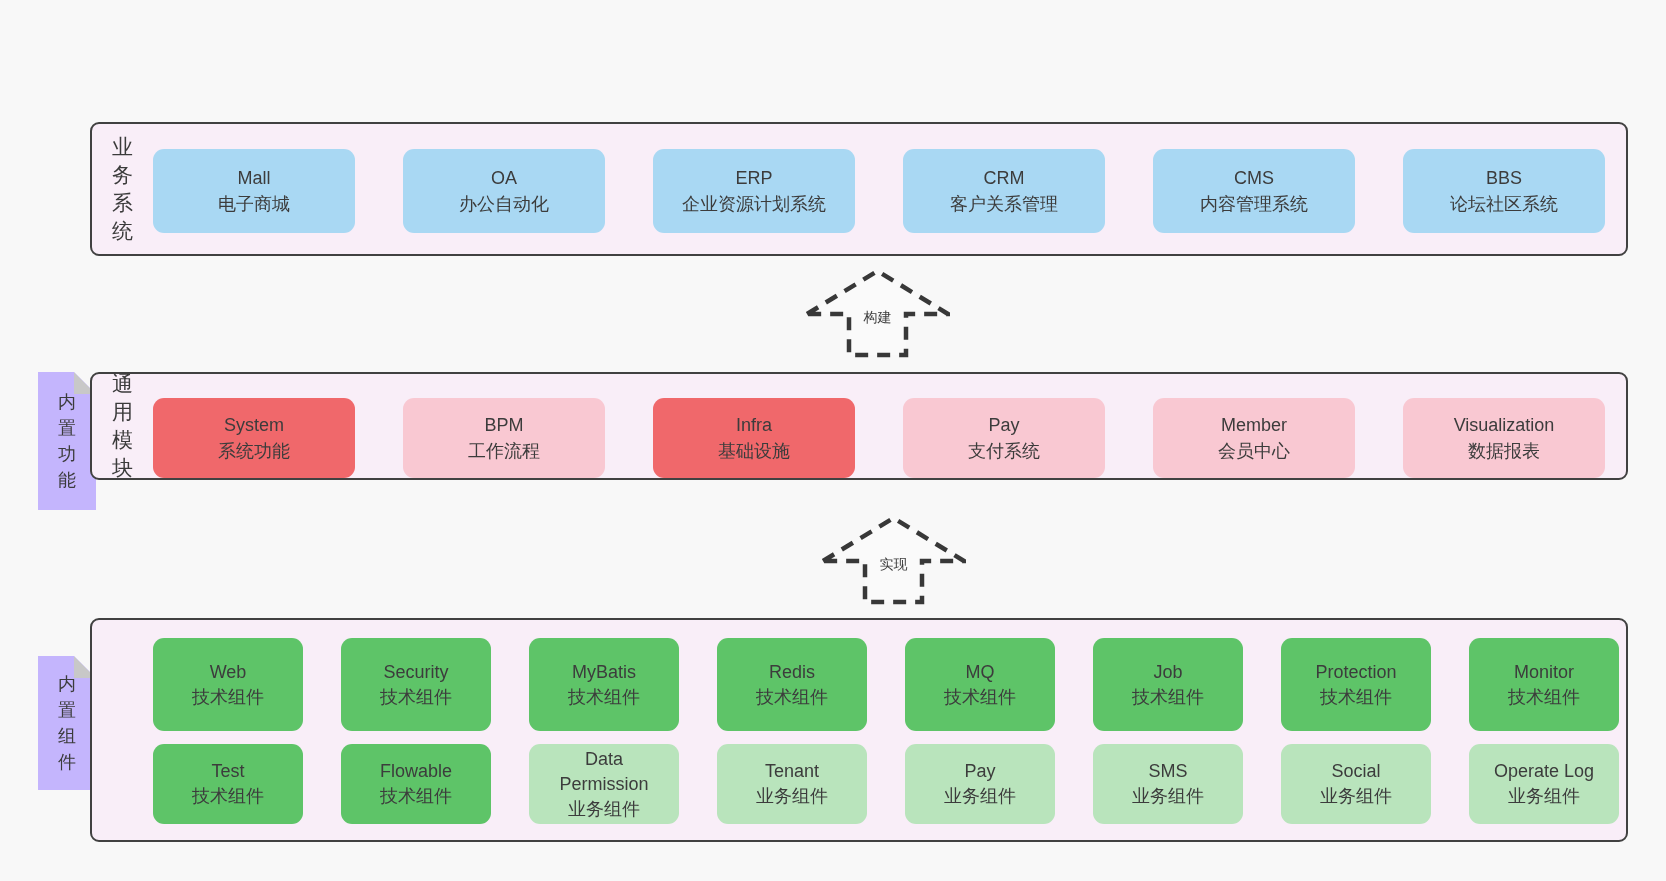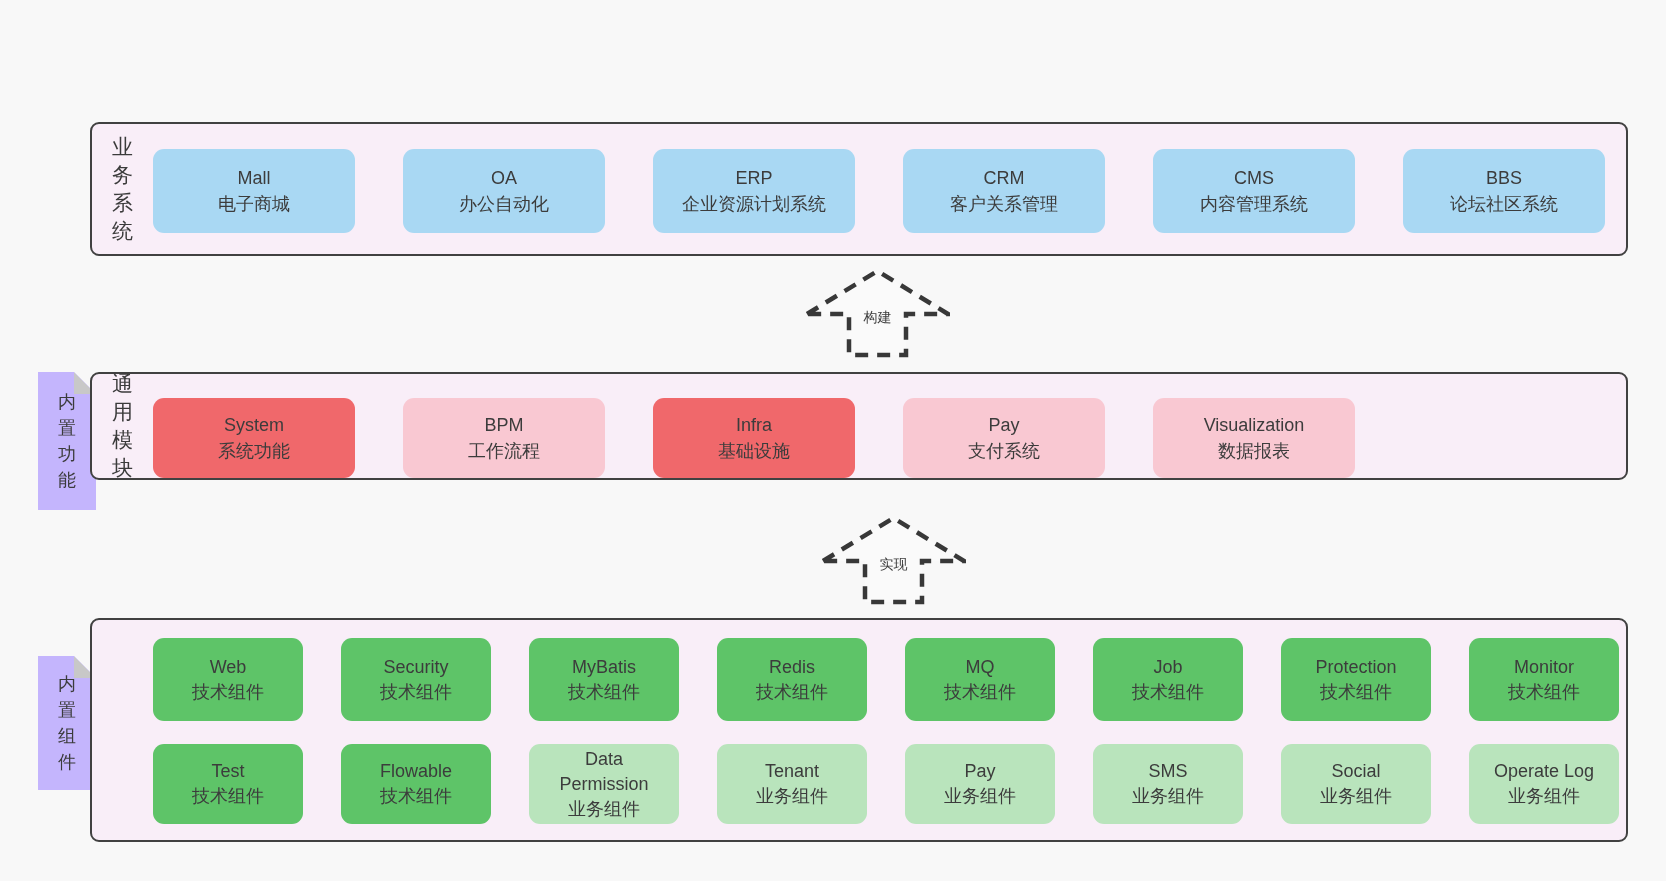--- a/index.html
+++ b/index.html
@@ -25,21 +25,21 @@
   #layer-mid .row{top:24px;gap:48px;}
   #layer-bot .row1{top:18px;gap:38px;}
   #layer-bot .row2{top:124px;gap:38px;}
 
   .box{border-radius:11px;display:flex;flex-direction:column;align-items:center;
        justify-content:center;text-align:center;font-size:18px;line-height:26px;}
   .w6{width:202px;}
   .w8{width:150px;padding:0 12px;box-sizing:border-box;}
   #layer-top .box{height:84px;}
   #layer-mid .box{height:80px;}
-  #layer-bot .row1 .box{height:83px;line-height:25px;}
+  #layer-bot .row1 .box{height:93px;line-height:25px;}
   #layer-bot .row2 .box{height:80px;line-height:25px;}
 
   .c-blue{background:#a9d8f3;}
   .c-red{background:#f0686b;}
   .c-pink{background:#f9c8d2;}
   .c-green{background:#5ec468;}
   .c-lgreen{background:#b9e4bc;}
 
   
   .sticky{position:absolute;left:38px;width:58px;background:#c4b5fd;z-index:1;
@@ -135,20 +135,24 @@
         </div>
       <div class="box w6 c-red">
           <span>Infra</span>
           <span>基础设施</span>
         </div>
       <div class="box w6 c-pink">
           <span>Pay</span>
           <span>支付系统</span>
         </div>
       <div class="box w6 c-pink">
+          <span>Member</span>
+          <span>会员中心</span>
+        </div>
+      <div class="box w6 c-pink">
           <span>Visualization</span>
           <span>数据报表</span>
         </div>
     </div>
   </div>
 
   <div class="layer" id="layer-bot">
     <div class="row row1">
       <div class="box w8 c-green">
           <span>Web</span>

